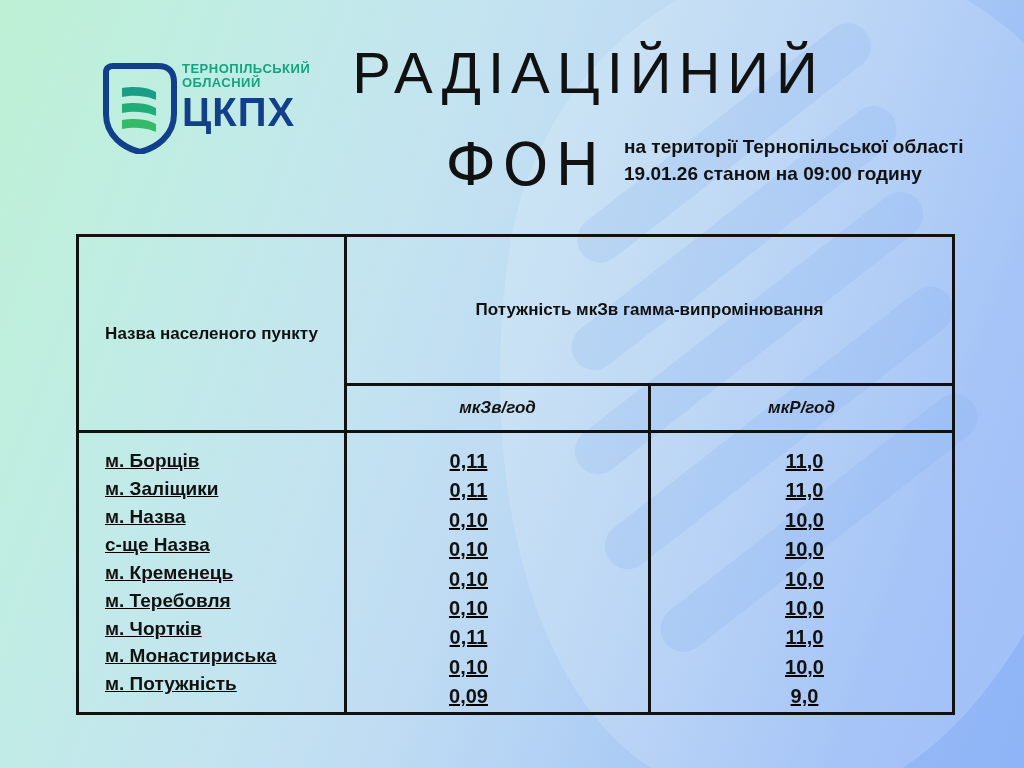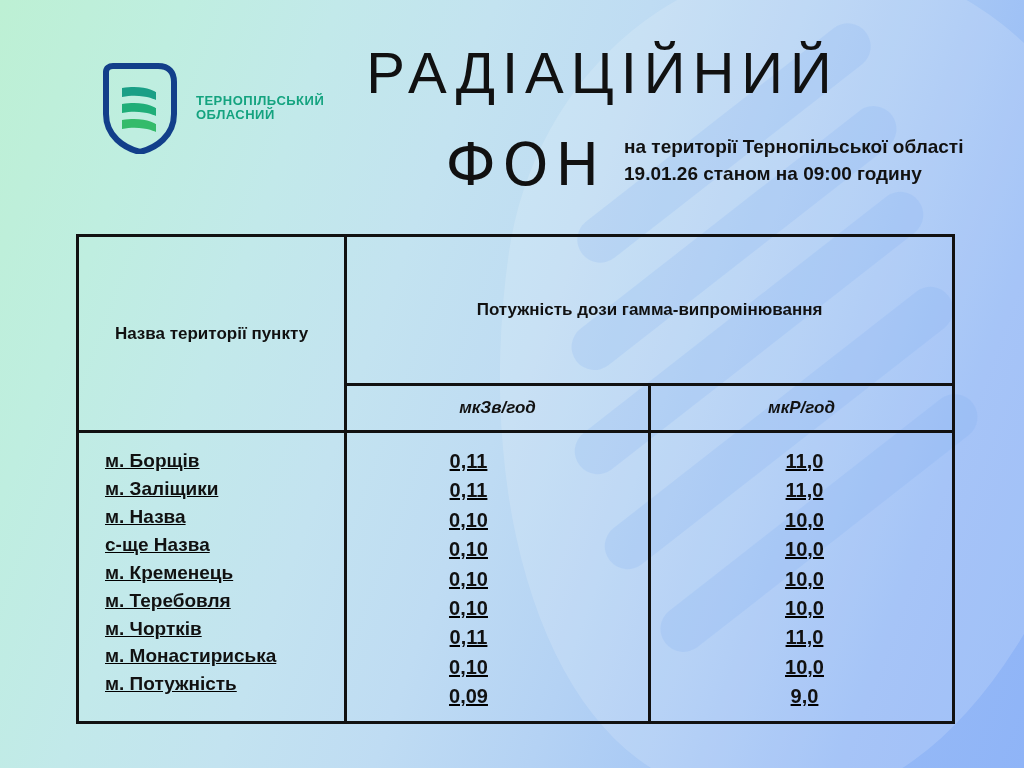--- a/index.html
+++ b/index.html
@@ -59,22 +59,21 @@
   .header {
     position: relative;
     display: flex;
     align-items: flex-start;
     padding: 44px 40px 0 100px;
     box-sizing: border-box;
     height: 220px;
   }
   .brand {
     display: flex;
-    align-items: center;
-    gap: 18px;
+    gap: 4px;
     margin-top: 18px;
   }
   .brand-mark {
     width: 78px;
     height: 92px;
     flex: 0 0 auto;
   }
   .brand-text {
     line-height: 1.05;
   }
@@ -178,21 +177,21 @@
   .names-list li {
     font-size: 19px;
     font-weight: bold;
     color: #111;
     line-height: 1.47;
     white-space: nowrap;
   }
   .vals-list {
     list-style: none;
     margin: 0;
-    padding: 14px 0 9px 0;
+    padding: 14px 0 0 0;
     text-align: center;
   }
   .vals-list li {
     font-size: 20px;
     font-weight: bold;
     color: #111;
     line-height: 1.47;
   }
   .vals-list.usv { padding-right: 58px; }
   .vals-list.ur  { padding-left: 6px; }
@@ -218,20 +217,21 @@
         <svg viewBox="0 0 78 92" width="78" height="92" aria-hidden="true">
           <path d="M6 10 C6 6 9 4 13 4 L58 4 C69 4 74 10 74 20 L74 52 C74 74 56 86 40 90 C24 86 6 74 6 52 Z" fill="none" stroke="#123f8a" stroke-width="6"></path>
           <path d="M22 26 C44 22 56 30 56 30 L56 38 C56 38 42 31 22 35 Z" fill="#1a9f86"></path>
           <path d="M22 42 C44 38 56 46 56 46 L56 54 C56 54 42 47 22 51 Z" fill="#1fae78"></path>
           <path d="M22 58 C44 54 56 62 56 62 L56 70 C56 70 42 63 22 67 Z" fill="#34bb6a"></path>
         </svg>
       </div>
       <div class="brand-text">
         <div class="brand-line1">ТЕРНОПІЛЬСЬКИЙ</div>
         <div class="brand-line2">ОБЛАСНИЙ</div>
+        <div class="brand-abbr">ЦКПХ</div>
       </div>
     </div>
 
     <div class="title-block">
       <div class="title-main">РАДІАЦІЙНИЙ</div>
       <div class="title-second-row">
         <div class="title-main-2">ФОН</div>
         <div class="subtitle">на території Тернопільської області 19.01.26 станом на 09:00 годину</div>
       </div>
     </div>
@@ -240,22 +240,22 @@
 
   <div class="table-wrap">
     <table class="radtable">
       <colgroup>
         <col class="col-name">
         <col class="col-usv">
         <col class="col-ur">
       </colgroup>
       <thead>
         <tr>
-          <th class="head-cell" rowspan="2">Назва території пункту</th>
-          <th class="head-cell" colspan="2">Потужність дози гамма-випромінювання</th>
+          <th class="head-cell" rowspan="2">Назва населеного пункту</th>
+          <th class="head-cell" colspan="2">Потужність мкЗв гамма-випромінювання</th>
         </tr>
         <tr>
           <th class="unit-cell">мкЗв/год</th>
           <th class="unit-cell">мкР/год</th>
         </tr>
       </thead>
       <tbody>
         <tr>
           <td class="body-cell">
             <ul class="names-list">

